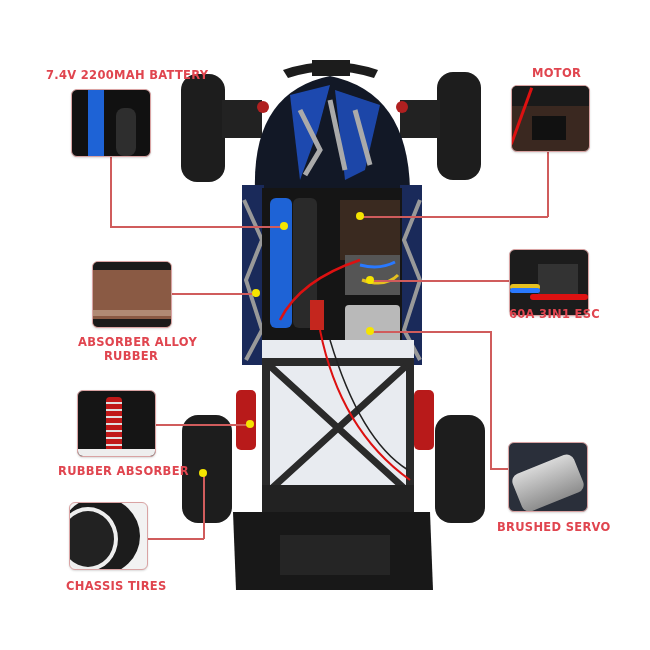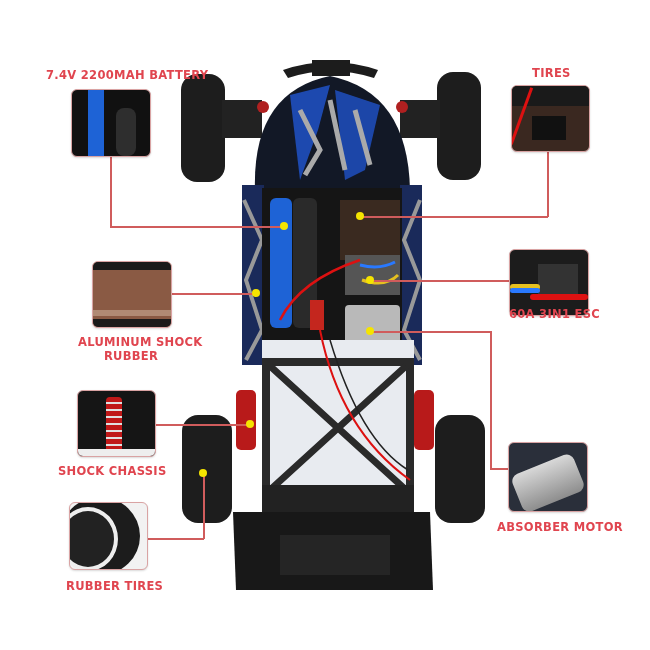--- a/index.html
+++ b/index.html
@@ -92,53 +92,53 @@
 <div class="dot" style="left:366px;top:327px;"></div>
 <div class="dot" style="left:246px;top:420px;"></div>
 <div class="dot" style="left:199px;top:469px;"></div>
 
 <div class="label" style="left:46px;top:68px;">7.4V 2200MAH BATTERY</div>
 <div class="thumb" style="left:71px;top:89px;width:78px;height:66px;background:#111;">
   <div style="position:absolute;left:16px;top:0;width:16px;height:66px;background:#1e63d6;"></div>
   <div style="position:absolute;left:44px;top:18px;width:20px;height:48px;border-radius:8px;background:#2e2e2e;"></div>
 </div>
 
-<div class="label" style="left:532px;top:66px;">TIRES</div>
+<div class="label" style="left:532px;top:66px;">MOTOR</div>
 <div class="thumb" style="left:511px;top:85px;width:77px;height:65px;background:#3a2820;">
   <div style="position:absolute;left:0;top:0;width:77px;height:20px;background:#1a1a1a;"></div>
   <div style="position:absolute;left:20px;top:30px;width:34px;height:24px;background:#111;"></div>
   <div style="position:absolute;left:8px;top:0;width:3px;height:60px;background:#d11;transform:rotate(20deg);"></div>
 </div>
 
 <div class="thumb" style="left:92px;top:261px;width:78px;height:65px;background:#8a5a44;">
   <div style="position:absolute;left:0;top:0;width:78px;height:8px;background:#1a1a1a;"></div>
   <div style="position:absolute;left:0;top:57px;width:78px;height:8px;background:#1a1a1a;"></div>
   <div style="position:absolute;left:0;top:48px;width:78px;height:6px;background:#b08a74;"></div>
 </div>
 <div class="label" style="left:78px;top:335px;width:106px;">
-  <div>ALUMINUM SHOCK</div>
+  <div>ABSORBER ALLOY</div>
   <div>RUBBER</div>
 </div>
 
 <div class="thumb" style="left:509px;top:249px;width:78px;height:65px;background:#1c1c1c;">
   <div style="position:absolute;left:28px;top:14px;width:40px;height:34px;background:#333;"></div>
   <div style="position:absolute;left:0;top:34px;width:30px;height:6px;border-radius:3px;background:#e5c020;"></div>
   <div style="position:absolute;left:0;top:38px;width:30px;height:5px;border-radius:3px;background:#2979ff;"></div>
   <div style="position:absolute;left:20px;top:44px;width:58px;height:6px;border-radius:3px;background:#d11;"></div>
 </div>
 <div class="label" style="left:509px;top:307px;">60A 3IN1 ESC</div>
 
 <div class="thumb" style="left:77px;top:390px;width:77px;height:65px;background:#151515;">
   <div style="position:absolute;left:28px;top:6px;width:16px;height:56px;border-radius:4px;background:repeating-linear-gradient(#c01818 0 5px,#e0e0e0 5px 7px);"></div>
   <div style="position:absolute;left:0;top:58px;width:77px;height:7px;background:#eee;"></div>
 </div>
-<div class="label" style="left:58px;top:464px;">SHOCK CHASSIS</div>
+<div class="label" style="left:58px;top:464px;">RUBBER ABSORBER</div>
 
 <div class="thumb" style="left:508px;top:442px;width:78px;height:68px;background:#2a2f3a;">
   <div style="position:absolute;left:6px;top:20px;width:66px;height:40px;border-radius:8px;background:linear-gradient(#d8d8d8,#8d8d8d);transform:rotate(-22deg);"></div>
 </div>
-<div class="label" style="left:497px;top:520px;">ABSORBER MOTOR</div>
+<div class="label" style="left:497px;top:520px;">BRUSHED SERVO</div>
 
 <div class="thumb" style="left:69px;top:502px;width:77px;height:66px;background:#f2f2f2;">
   <div style="position:absolute;left:-10px;top:-6px;width:80px;height:78px;border-radius:50%;background:#1c1c1c;"></div>
   <div style="position:absolute;left:-12px;top:4px;width:52px;height:56px;border-radius:50%;border:4px solid #eee;background:#222;"></div>
 </div>
-<div class="label" style="left:66px;top:579px;">RUBBER TIRES</div>
+<div class="label" style="left:66px;top:579px;">CHASSIS TIRES</div>
 
 </body></html>

